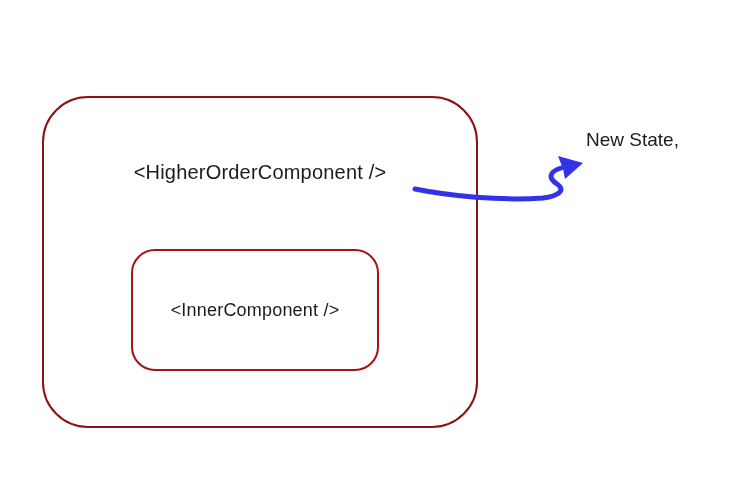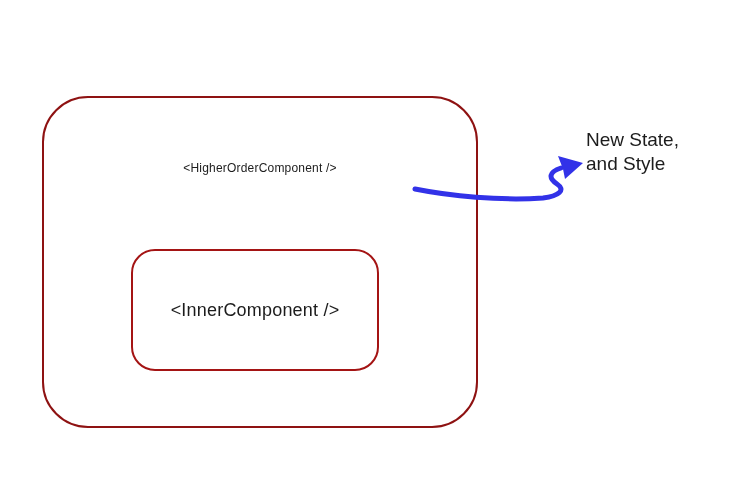--- a/index.html
+++ b/index.html
@@ -30,21 +30,21 @@
     border: 2.5px solid var(--box-border);
     border-radius: 46px;
     background: transparent;
   }
   .outer-label {
     position: absolute;
     left: 42px;
     top: 161px;
     width: 436px;
     text-align: center;
-    font-size: 12px;
+    font-size: 20px;
     color: var(--text);
     letter-spacing: 0.2px;
     white-space: nowrap;
   }
   .inner-box {
     position: absolute;
     left: 131px;
     top: 249px;
     width: 248px;
     height: 122px;
@@ -107,16 +107,15 @@
   <svg class="arrow-svg" viewBox="0 0 750 500" xmlns="http://www.w3.org/2000/svg">
     <path class="arrow-curve" d="M 415 189
              C 450 196, 500 201, 543 198
              C 559 196, 566 190, 557 184
              C 548 178, 549 172, 561 168"></path>
     <polygon class="arrowhead" points="583,163 558,156 563,169 565,179"></polygon>
   </svg>
 
   <div class="annotation">
     <span>New State,</span>
-    <span>and Style</span>
   </div>
 
 </div>
 
 </body></html>

